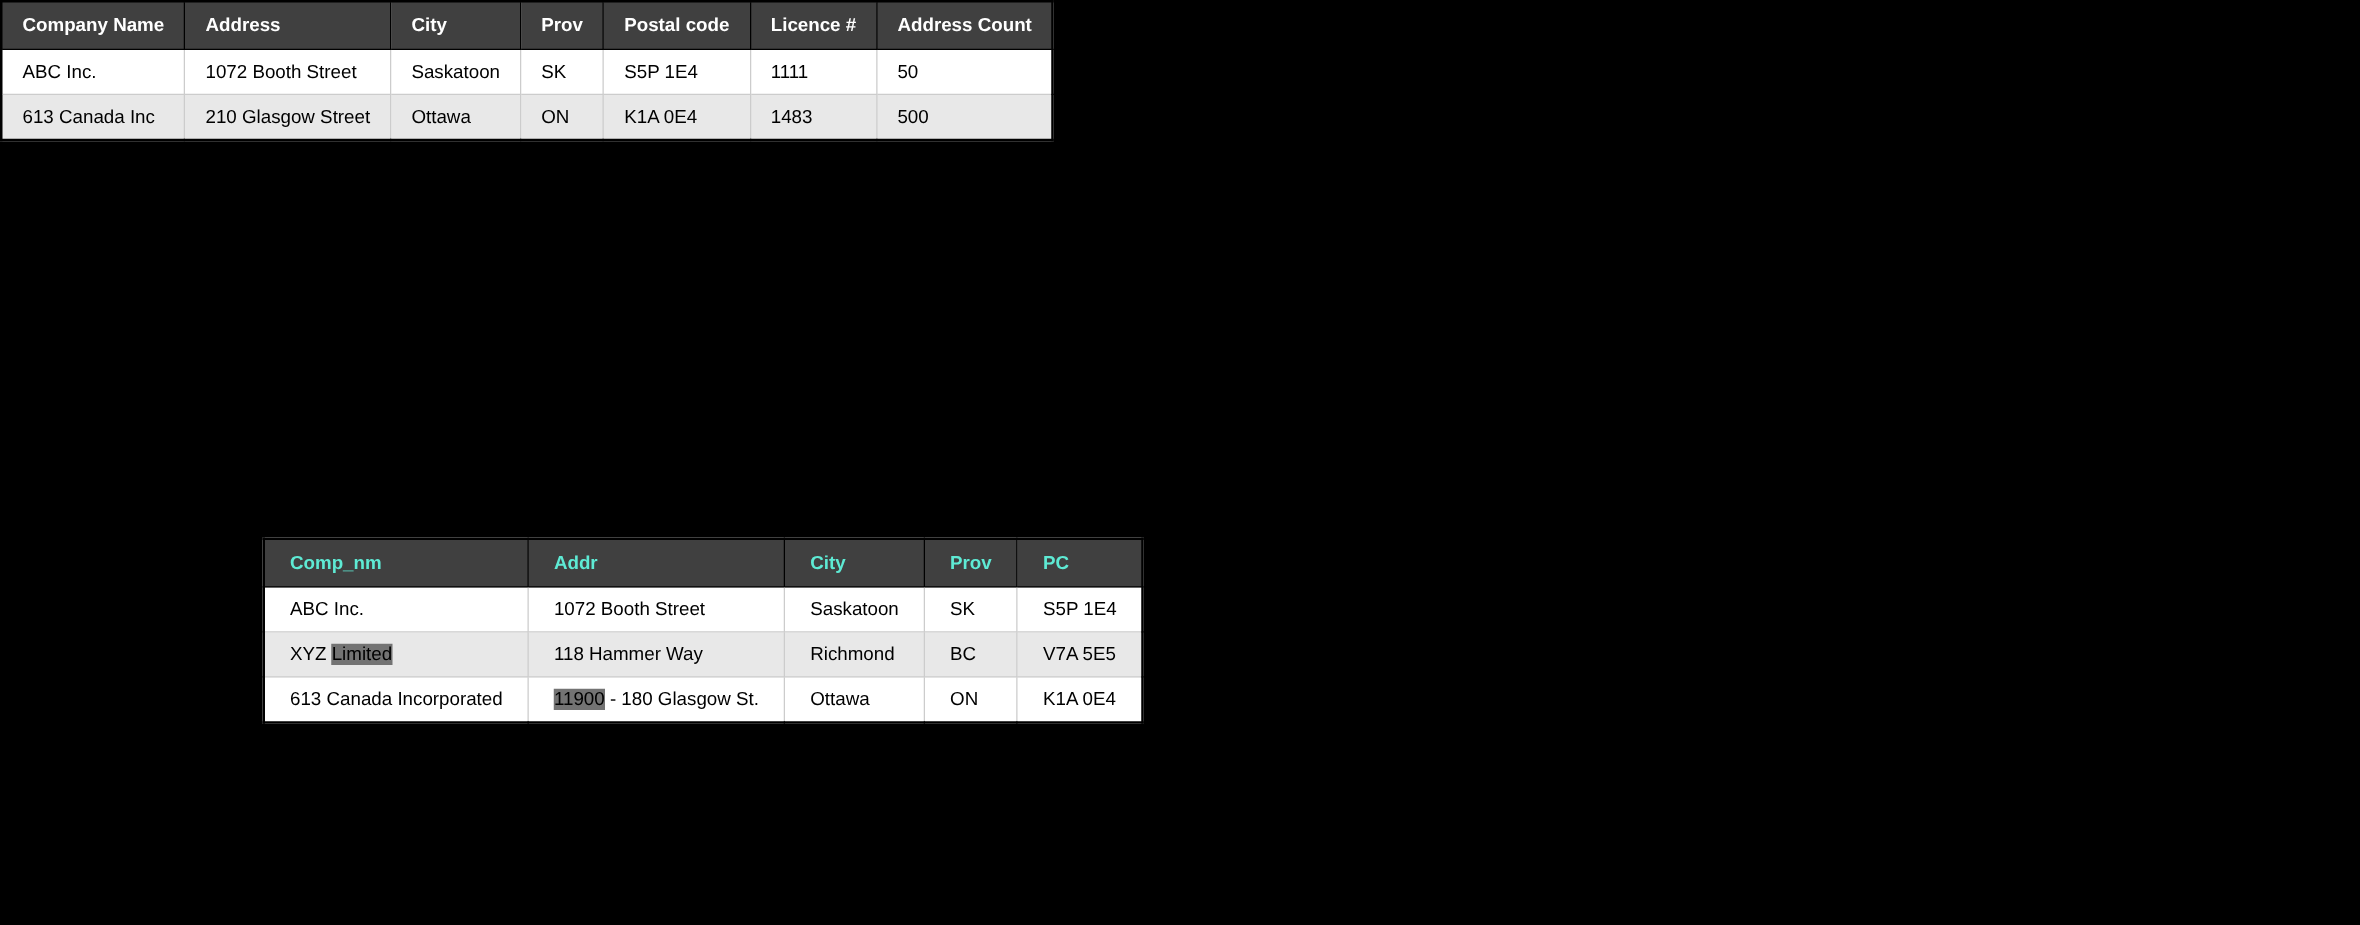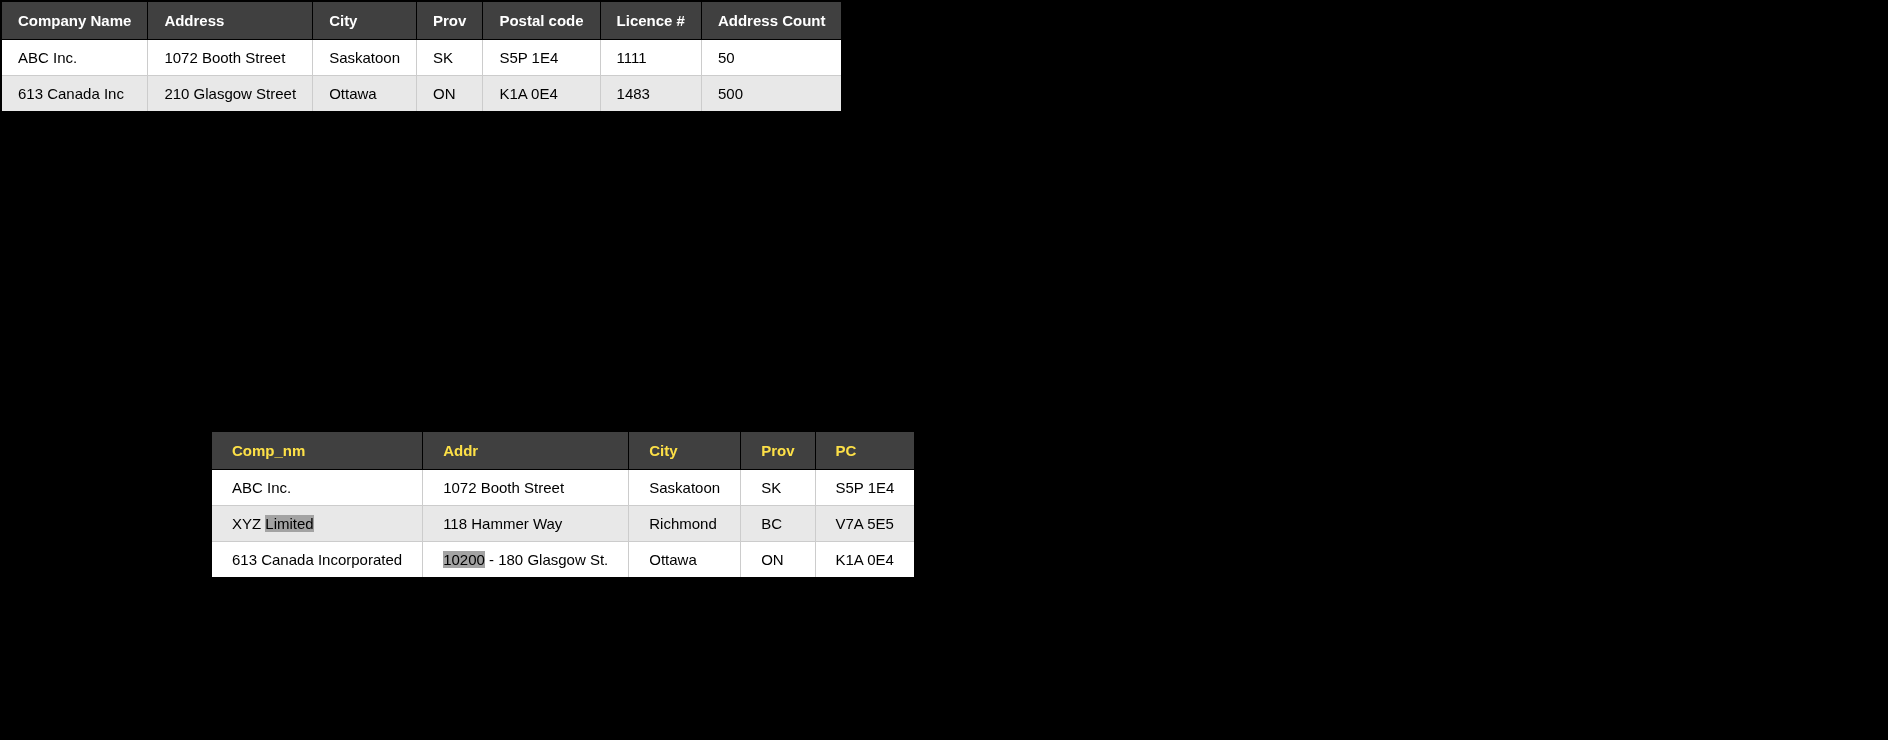--- a/index.html
+++ b/index.html
@@ -57,41 +57,41 @@
     }
 
     .bottom-table {
       border-collapse: collapse;
       border: 2px solid #000;
       background: #fff;
     }
 
     .bottom-table th {
       background: #404040;
-      color: #fde047;
+      color: #5eead4;
       font-weight: bold;
       padding: 10px 20px;
       border: 1px solid #000;
       text-align: left;
       font-size: 15px;
     }
 
     .bottom-table td {
       padding: 9px 20px;
       border: 1px solid #ccc;
       background: #fff;
       font-size: 15px;
     }
 
     .bottom-table tr:nth-child(even) td {
       background: #e8e8e8;
     }
 
     .highlight-yellow {
-      background-color: #a3a3a3;
+      background-color: #737373;
       color: #000;
     }
 
     .text-bold {
       font-weight: normal;
     }
   </style>
 </head>
 <body>
 
@@ -152,20 +152,20 @@
         </tr>
         <tr>
           <td><span>XYZ </span><span class="highlight-yellow">Limited</span></td>
           <td><span>118 Hammer Way</span></td>
           <td>Richmond</td>
           <td>BC</td>
           <td>V7A 5E5</td>
         </tr>
         <tr>
           <td><span>613 Canada Inc</span><span class="text-bold">orporated</span></td>
-          <td><span class="highlight-yellow">10200</span><span> - 180 Glasg</span><span>ow St.</span></td>
+          <td><span class="highlight-yellow">11900</span><span> - 180 Glasg</span><span>ow St.</span></td>
           <td>Ottawa</td>
           <td>ON</td>
           <td>K1A 0E4</td>
         </tr>
       </tbody>
   </table>
 </div>
 
 </body></html>

